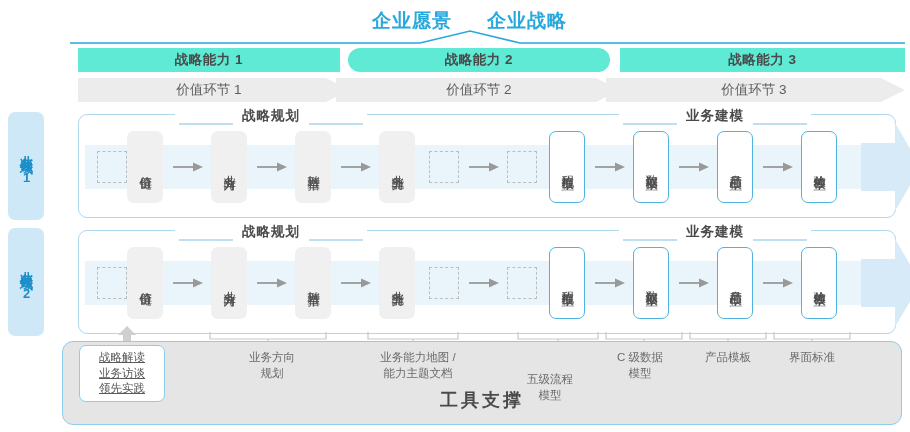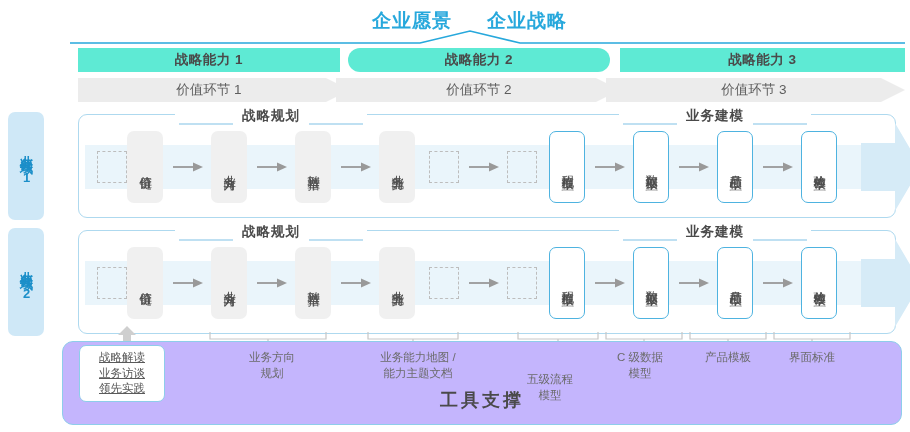--- a/index.html
+++ b/index.html
@@ -104,21 +104,21 @@
   }
 
   .arrow { position: absolute; top: 46px; width: 30px; height: 12px; }
 
   
   .bracket { position: absolute; }
 
   
   #tool-box {
     position: absolute; left: 62px; top: 341px; width: 840px; height: 84px;
-    border: 1.4px solid #8ecdea; border-radius: 11px; background: #c4b5fd;
+    border: 1.4px solid #8ecdea; border-radius: 11px; background: #e5e5e5;
   }
   #tool-title {
     position: absolute; left: 0; right: 0; top: 46px;
     text-align: center; font-size: 18px; font-weight: bold; color: #4a4a4a;
     letter-spacing: 3px;
   }
   .tool-label {
     position: absolute; text-align: center; font-size: 11.5px; color: #6b6b6b;
     line-height: 1.35; white-space: pre-line;
   }

